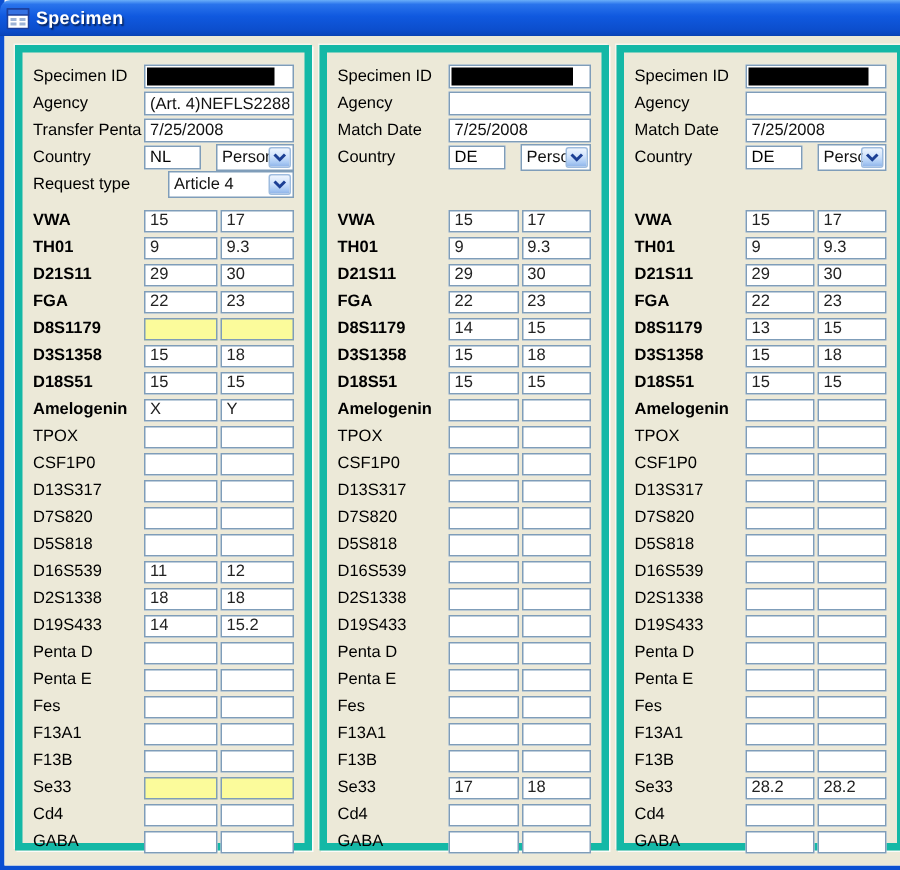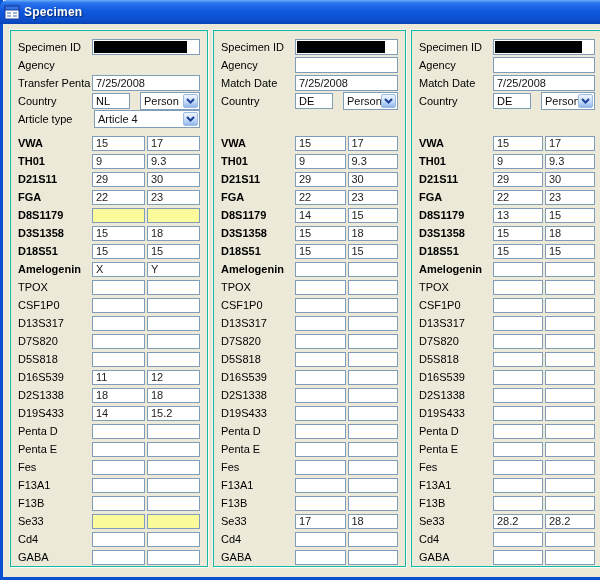--- a/index.html
+++ b/index.html
@@ -9,39 +9,39 @@
     border-left:3px solid #0c50d2; border-bottom:3px solid #0c50d2; }
   .titlebar { height:24px; display:flex; align-items:center; padding-left:4px;
     margin-left:-3px; width:622px;
     background:linear-gradient(180deg,#6aaef9 0%,#2a74ec 12%,#1059df 45%,#0c4ecd 82%,#0a46bd 96%,#0941ae 100%);
     border-top-left-radius:7px; }
   .titleicon { width:16px; height:15px; display:inline-flex; flex:none; }
   .titletext { color:#fff; font-weight:bold; font-size:12px; margin-left:4px;
     text-shadow:1px 1px 1px rgba(0,0,0,.55); letter-spacing:.2px; }
   .client { background:#ece9d8; height:553px; display:flex; gap:5px;
     padding:6px 0 0 7px; align-items:flex-start; }
-  .panel { background:#ece9d8; border:1px solid #14b8a6; height:537px;
+  .panel { background:#ece9d8; border:5px solid #14b8a6; height:537px;
     padding:7px 7px 2px 7px; flex:none;
     box-shadow:1px 1px 0 rgba(255,255,255,.85), -1px -1px 0 rgba(255,255,255,.55); }
   .panel.p0 { width:198px; }
   .panel.p1 { width:193px; }
   .panel.p2 { width:192px; }
   .pheader { height:90px; }
   .hrow { height:18px; display:flex; align-items:center; }
   .hlabel { width:74px; flex:none; font-size:11px; color:#000; }
   .tfield { flex:1; width:0; height:16px; border:1px solid #7f9db9; background:#fff;
     font-size:11px; padding:0 2px 0 3px; color:#111; font-family:inherit; outline:none; }
   .redfield { flex:1; height:16px; border:1px solid #7f9db9; background:#fff;
     display:flex; align-items:stretch; padding:1px; }
   .redaction { background:#000; width:89%; }
   .cfield { flex:none; width:38px; height:16px; border:1px solid #7f9db9; background:#fff;
     font-size:11px; padding:0 2px 0 3px; font-family:inherit; outline:none; }
   .combo { flex:1; height:18px; margin-left:10px; border:1px solid #7f9db9; background:#fff;
     display:flex; align-items:center; position:relative; padding-left:3px; font-size:11px; color:#111; }
-  .combo.wide { margin-left:2px; }
+  .combo.wide { margin-left:16px; }
   .combo .arrow { position:absolute; right:1px; top:1px; bottom:1px; width:15px;
     background:linear-gradient(180deg,#eef5fe 0%,#cfe2fb 45%,#aacaf4 78%,#8fb4e9 100%);
     border:1px solid #9ebcdf; border-radius:2px;
     display:flex; align-items:center; justify-content:center; cursor:default; }
   .markers { margin-top:6px; }
   .mrow { height:18px; display:flex; align-items:center; }
   .mlabel { width:74px; flex:none; font-size:11px; color:#000; }
   .mlabel.bold { font-weight:bold; }
   .cell { flex:1; width:0; height:15px; border:1px solid #7f9db9; background:#fff;
     font-size:11px; padding:0 0 0 3px; font-family:inherit; color:#222; outline:none; }
@@ -69,39 +69,40 @@
       <div class="panel p0">
         <div class="pheader">
           <div class="hrow">
             <span class="hlabel">Specimen ID</span>
             <div class="redfield">
               <div class="redaction"></div>
             </div>
           </div>
           <div class="hrow">
             <span class="hlabel">Agency</span>
+            <input class="tfield" readonly="" value="(Art. 4)NEFLS2288" style="">
           </div>
           <div class="hrow">
             <span class="hlabel">Transfer Penta</span>
             <input class="tfield" readonly="" value="7/25/2008" style="">
           </div>
           <div class="hrow">
             <span class="hlabel">Country</span>
             <input class="cfield" readonly="" value="NL" style="">
             <div class="combo">
               <span class="combotext">Person</span>
               <span class="arrow">
                 <svg width="9" height="6">
                   <path d="M1 1 L4.5 4.5 L8 1" stroke="#1c3f94" stroke-width="2" fill="none"></path>
                 </svg>
               </span>
             </div>
           </div>
           <div class="hrow">
-            <span class="hlabel">Article type</span>
+            <span class="hlabel">Request type</span>
             <div class="combo wide">
               <span class="combotext">Article 4</span>
               <span class="arrow">
                 <svg width="9" height="6">
                   <path d="M1 1 L4.5 4.5 L8 1" stroke="#1c3f94" stroke-width="2" fill="none"></path>
                 </svg>
               </span>
             </div>
           </div>
         </div>

